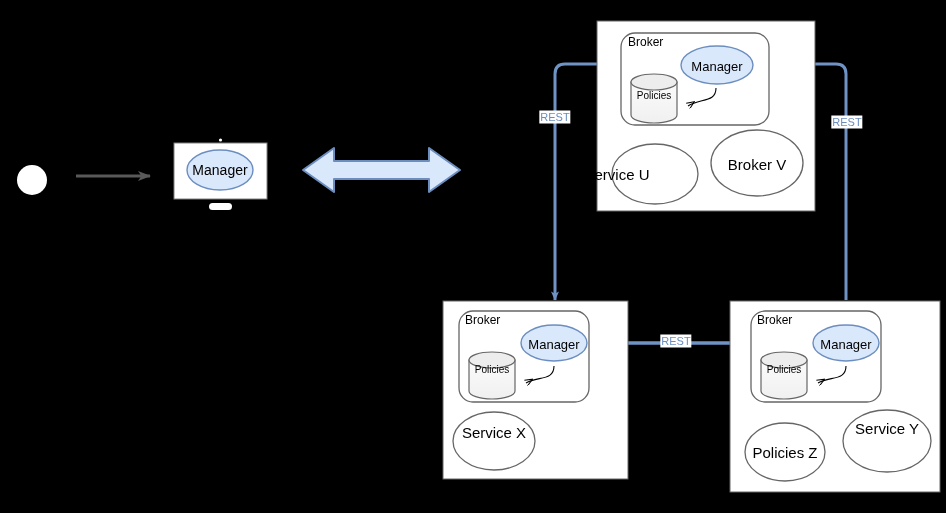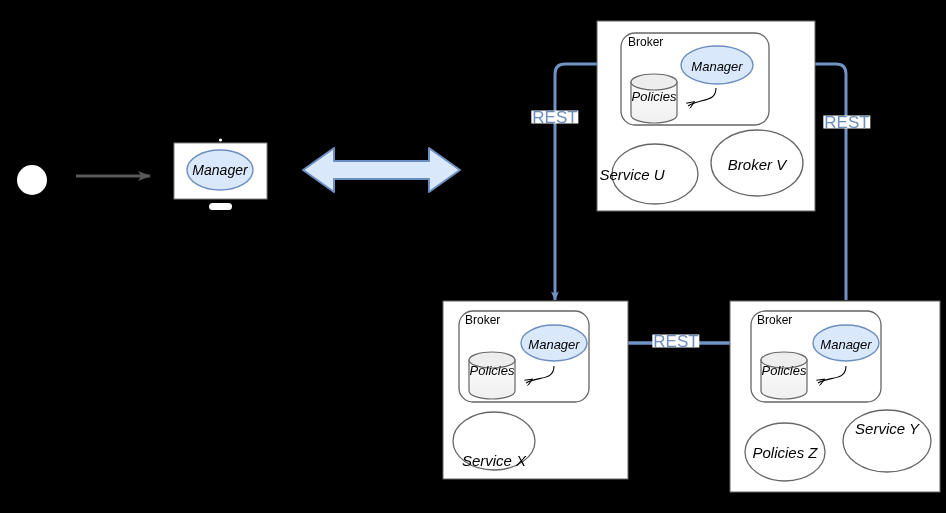--- a/index.html
+++ b/index.html
@@ -23,44 +23,43 @@
   .lbl {
     position: absolute;
     white-space: nowrap;
     color: #000000;
     font-family: "Liberation Sans", sans-serif;
     line-height: 1;
     pointer-events: none;
   }
   .lbl-center {
     transform: translate(-50%, -50%);
-    font-style: italic;
   }
   .rest-lbl {
     position: absolute;
     white-space: nowrap;
     background: #ffffff;
     color: #6c8ebf;
-    font-size: 17px;
+    font-size: 11px;
     font-family: "Liberation Sans", sans-serif;
     line-height: 13px;
     padding: 0 1px;
     transform: translate(-50%, -50%);
   }
   .node-text {
     font-size: 14px;
   }
   .broker-text {
     font-size: 12px;
   }
   .service-text {
     font-size: 15px;
   }
   .policies-text {
-    font-size: 13px;
+    font-size: 10px;
   }
   .manager-text {
     font-size: 13px;
   }
 </style>
 </head>
 <body>
 
 <svg id="canvas" viewBox="0 0 946 513" xmlns="http://www.w3.org/2000/svg">
 
@@ -153,27 +152,27 @@
     <ellipse cx="887" cy="441" rx="44" ry="31" fill="#ffffff" stroke="#666666" stroke-width="1.3"></ellipse>
   </g>
 
 </svg>
 
 <div class="lbl lbl-center node-text" style="left:220px; top:170px;">Manager</div>
 
 <div class="lbl broker-text" style="left:628px; top:36px;">Broker</div>
 <div class="lbl lbl-center manager-text" style="left:717px; top:66px;">Manager</div>
 <div class="lbl lbl-center policies-text" style="left:654px; top:96px;">Policies</div>
-<div class="lbl lbl-center service-text" style="left:632px; top:174px;">Service U</div>
+<div class="lbl lbl-center service-text" style="left:617px; top:174px;">Service U</div>
 <div class="lbl lbl-center service-text" style="left:757px; top:164px;">Broker V</div>
 
 <div class="lbl broker-text" style="left:465px; top:314px;">Broker</div>
 <div class="lbl lbl-center manager-text" style="left:554px; top:344px;">Manager</div>
 <div class="lbl lbl-center policies-text" style="left:492px; top:370px;">Policies</div>
-<div class="lbl lbl-center service-text" style="left:494px; top:460px;">Service X</div>
+<div class="lbl lbl-center service-text" style="left:494px; top:432px;">Service X</div>
 
 <div class="lbl broker-text" style="left:757px; top:314px;">Broker</div>
 <div class="lbl lbl-center manager-text" style="left:846px; top:344px;">Manager</div>
 <div class="lbl lbl-center policies-text" style="left:784px; top:370px;">Policies</div>
 <div class="lbl lbl-center service-text" style="left:785px; top:452px;">Policies Z</div>
 <div class="lbl lbl-center service-text" style="left:887px; top:428px;">Service Y</div>
 
 <div class="rest-lbl" style="left:555px; top:117px;">REST</div>
 <div class="rest-lbl" style="left:847px; top:122px;">REST</div>
 <div class="rest-lbl" style="left:676px; top:341px;">REST</div>

